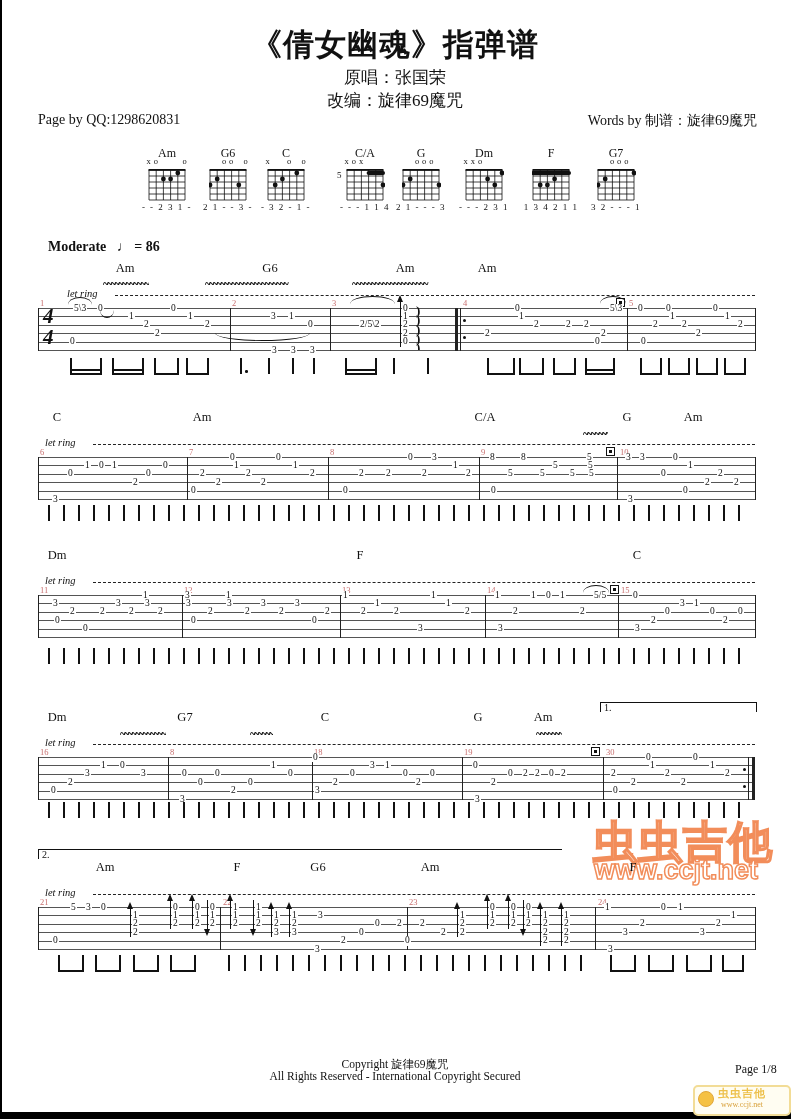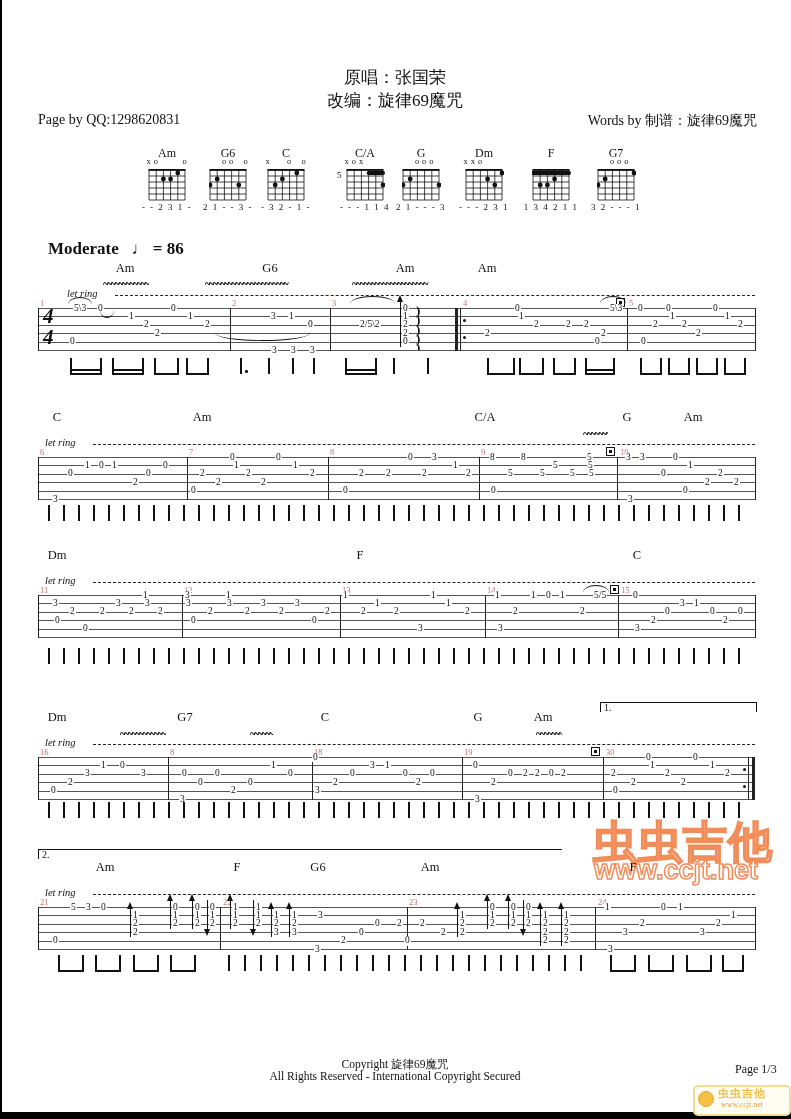--- a/index.html
+++ b/index.html
@@ -5,21 +5,21 @@
   html,body{margin:0;padding:0;background:#888;}
   #sheet{position:relative;width:791px;height:1119px;background:#ffffff;overflow:hidden;
          font-family:"Liberation Serif","DejaVu Serif",serif;color:#111;}
   .abs{position:absolute;}
   .ctr{transform:translateX(-50%);white-space:nowrap;}
   #title{top:24px;left:395px;font-size:31px;font-weight:bold;letter-spacing:1px;}
   #sub1{top:66px;left:395px;font-size:17px;}
   #sub2{top:89px;left:395px;font-size:17px;}
   #wordsby{top:112px;left:38px;font-size:14px;}
   #musicby{top:112px;right:34px;font-size:14px;}
-  #tempo{top:239px;left:48px;font-size:17px;font-weight:bold;}
+  #tempo{top:239px;left:48px;font-size:14px;font-weight:bold;}
   .chordname{font-size:12.5px;}
   .sq{font-size:11px;font-weight:bold;letter-spacing:-2px;line-height:1;transform:scaleY(1.3);}
   .letring{font-style:italic;font-size:10.5px;}
   .lrdash{border-top:1.3px dashed #222;height:0;}
   .tabline{height:1px;background:#555;}
   .bar{width:1px;background:#222;}
   .bar.thick{width:3px;}
   .mnum{font-size:8.5px;color:#c86f6f;line-height:1;}
   .note{font-size:9.5px;line-height:1;background:#fff;padding:0 1px;}
   .stem{width:1.5px;height:16px;background:#111;}
@@ -53,40 +53,41 @@
   #edgeB{left:0;top:1112px;width:791px;height:7px;background:#000;}
   .tsig{font-size:21px;font-weight:bold;line-height:1;font-style:italic;}
 </style>
 </head>
 <body>
 
 <div id="sheet">
   <div id="edgeL" class="abs"></div>
   <div id="edgeB" class="abs"></div>
 
+  <div id="title" class="abs ctr">《倩女幽魂》指弹谱</div>
   <div id="sub1" class="abs ctr">原唱：张国荣</div>
   <div id="sub2" class="abs ctr">改编：旋律69魔咒</div>
   <div id="wordsby" class="abs">Page by QQ:1298620831</div>
   <div id="musicby" class="abs">Words by 制谱：旋律69魔咒</div>
 
   <div id="tempo" class="abs">
     <span>Moderate</span>&nbsp;&nbsp;
     <span>♩</span>
     <span>= 86</span>
   </div>
 
   <div id="diagrams"></div>
   <div id="tab"></div>
 
   <div id="wm1" class="abs">虫虫吉他</div>
   <div id="wm2" class="abs">www.ccjt.net</div>
 
   <div id="foot1" class="abs ctr" style="left:395px;">Copyright 旋律69魔咒</div>
   <div id="foot2" class="abs ctr" style="left:395px;">All Rights Reserved - International Copyright Secured</div>
-  <div id="pagenum" class="abs">Page 1/3</div>
+  <div id="pagenum" class="abs">Page 1/8</div>
 
   <div id="logo" class="abs">
     <div class="blob"></div>
     <div class="l1">虫虫吉他</div>
     <div class="l2">www.ccjt.net</div>
   </div>
 <div class="abs ctr" style="left: 167px; top: 146px; font-size: 12px;">Am</div>
     <div class="abs mark" style="left: 146.5px; top: 157px;">x</div>
     <div class="abs mark" style="left: 153.7px; top: 157px;">o</div>
     <div class="abs mark" style="left: 182.5px; top: 157px;">o</div>

